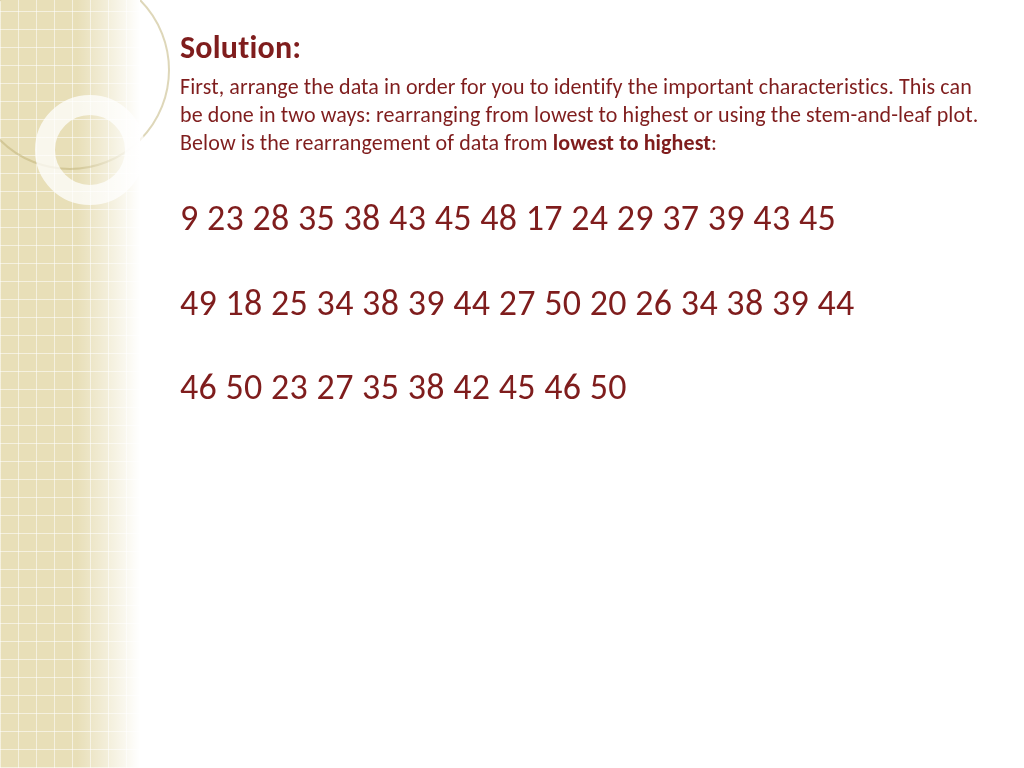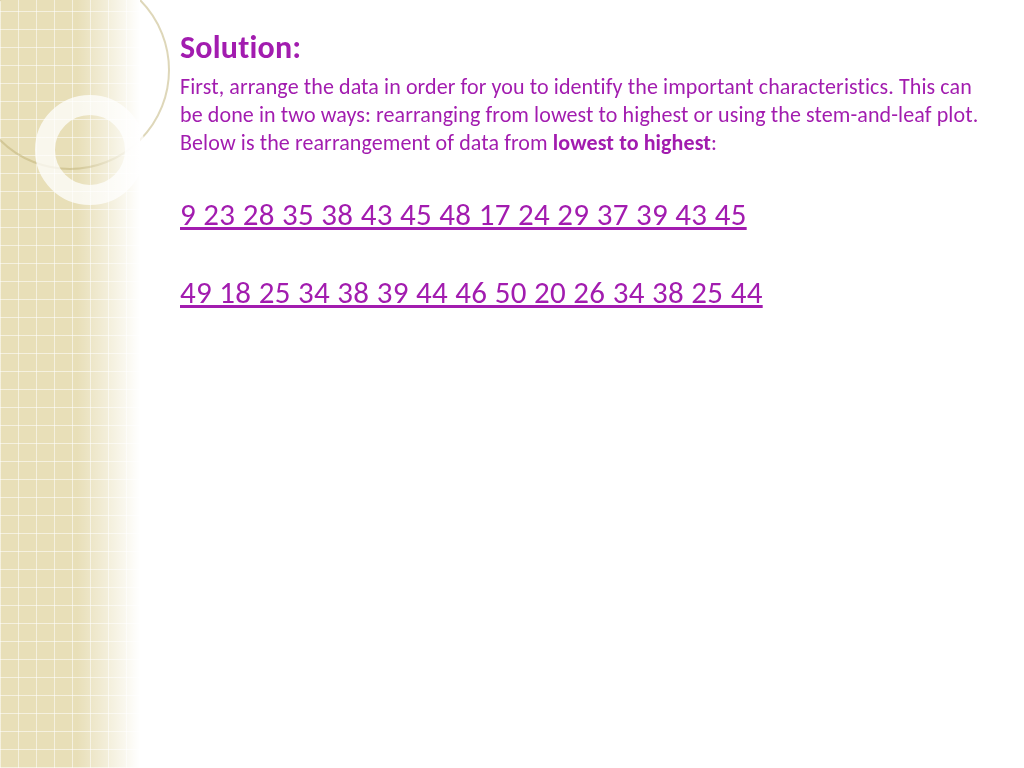--- a/index.html
+++ b/index.html
@@ -50,56 +50,56 @@
       width: 110px;
       height: 110px;
       border: 20px solid rgba(255,255,255,0.75);
       border-radius: 50%;
     }
     .content {
       position: absolute;
       left: 180px;
       top: 28px;
       width: 810px;
-      color: #a21caf;
+      color: #7f1d1d;
     }
     .heading {
       font-size: 32px;
       font-weight: 700;
       margin-bottom: 6px;
       letter-spacing: 0.2px;
     }
     .para {
       font-size: 22px;
       line-height: 1.28;
       font-weight: 400;
       letter-spacing: 0.1px;
     }
     .bold {
       font-weight: 700;
     }
     .data-line {
-      font-size: 31px;
+      font-size: 36px;
       line-height: 1.28;
       margin-top: 38px;
       letter-spacing: 0.3px;
-      text-decoration: underline;
     }
     .data-line + .data-line {
       margin-top: 38px;
     }
   </style>
 </head>
 <body>
 
 <div class="sidebar-decoration"></div>
 <div class="circle-outer"></div>
 <div class="circle-ring"></div>
 <div class="sidebar-fade"></div>
 
 <div class="content">
   <div class="heading">Solution:</div>
   <div class="para">
     <span>First, arrange the data in order for you to identify the important characteristics.  This can be done in two ways: rearranging from lowest to highest or using the stem-and-leaf plot.  Below is the rearrangement of data from </span><span class="bold">lowest to highest</span><span>:</span>
   </div>
   <div class="data-line">9 23 28 35 38 43 45 48 17 24 29 37 39 43 45</div>
-  <div class="data-line">49 18 25 34 38 39 44 46 50 20 26 34 38 25 44</div>
+  <div class="data-line">49 18 25 34 38 39 44 27 50 20 26 34 38 39 44</div>
+  <div class="data-line">46 50 23 27 35 38 42 45 46 50</div>
 </div>
 
 </body></html>

